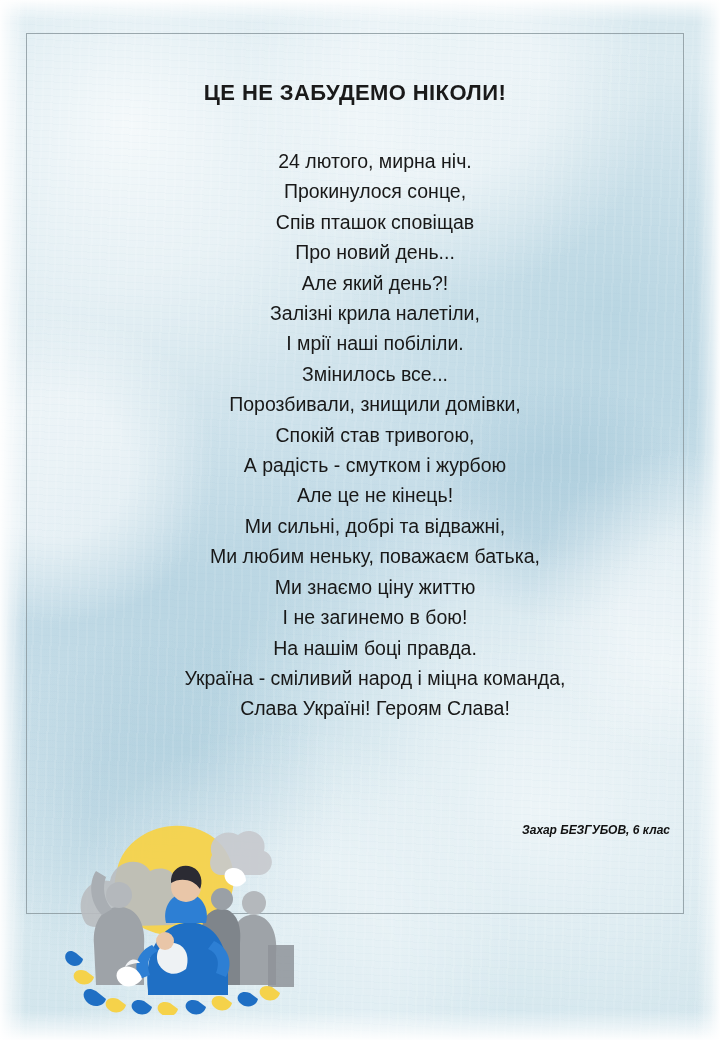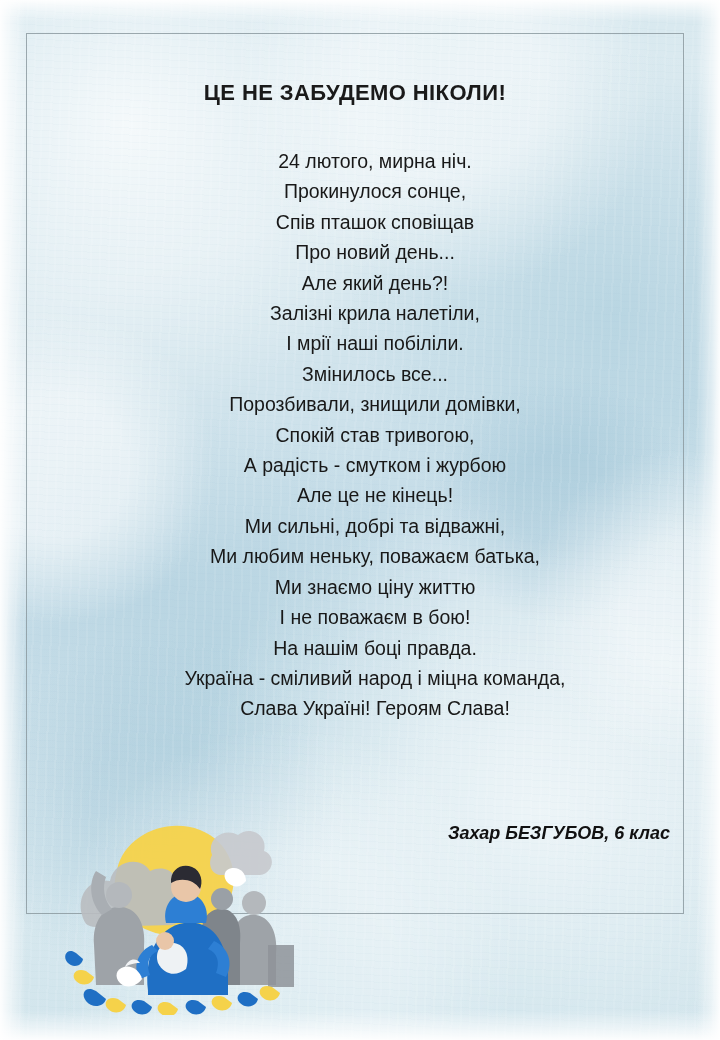--- a/index.html
+++ b/index.html
@@ -112,21 +112,21 @@
   }
   .poem-line {
     display: block;
     white-space: nowrap;
   }
 
   .author {
     position: absolute;
     right: 14px;
     top: 790px;
-    font-size: 18px;
+    font-size: 12px;
     font-weight: bold;
     font-style: italic;
     color: #111111;
     white-space: nowrap;
   }
 
   
   .illustration {
     position: absolute;
     left: 62px;
@@ -160,21 +160,21 @@
       <span class="poem-line">Залізні крила налетіли,</span>
       <span class="poem-line">І мрії наші побіліли.</span>
       <span class="poem-line">Змінилось все...</span>
       <span class="poem-line">Порозбивали, знищили домівки,</span>
       <span class="poem-line">Спокій став тривогою,</span>
       <span class="poem-line">А радість - смутком і журбою</span>
       <span class="poem-line">Але це не кінець!</span>
       <span class="poem-line">Ми сильні, добрі та відважні,</span>
       <span class="poem-line">Ми любим неньку, поважаєм батька,</span>
       <span class="poem-line">Ми знаємо ціну життю</span>
-      <span class="poem-line">І не поважаєм в бою!</span>
+      <span class="poem-line">І не загинемо в бою!</span>
       <span class="poem-line">На нашім боці правда.</span>
       <span class="poem-line">Україна - сміливий народ і міцна команда,</span>
       <span class="poem-line">Слава Україні! Героям Слава!</span>
     </div>
 
     <div class="author">Захар  БЕЗГУБОВ, 6 клас</div>
   </div>
 
   <div class="illustration">
     <svg viewBox="0 0 250 220" width="250" height="220" aria-hidden="true">

